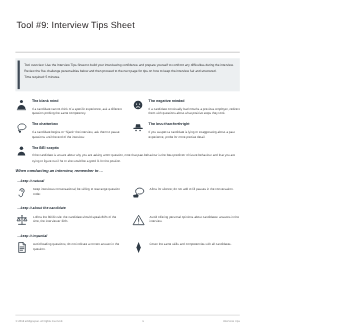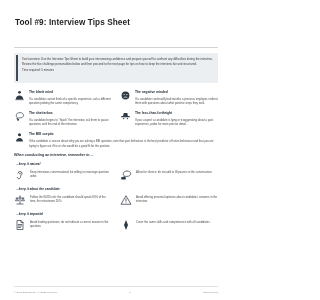--- a/index.html
+++ b/index.html
@@ -13,21 +13,21 @@
   .page{
     position:relative;
     width:232px;height:300px;
     box-sizing:border-box;
     padding:16px 14px 0 14px;
     background:#fff;
   }
   
   .title{
     font-size:8.2px;
-    font-weight:700;
+    font-weight:400;
     letter-spacing:.1px;
     color:#231f20;
     margin:2px 0 20px 1px;
   }
   .title-rule{
     height:1px;background:#d2d2d2;margin:0 0 5px 0;
   }
   
   .callout{
     position:relative;

